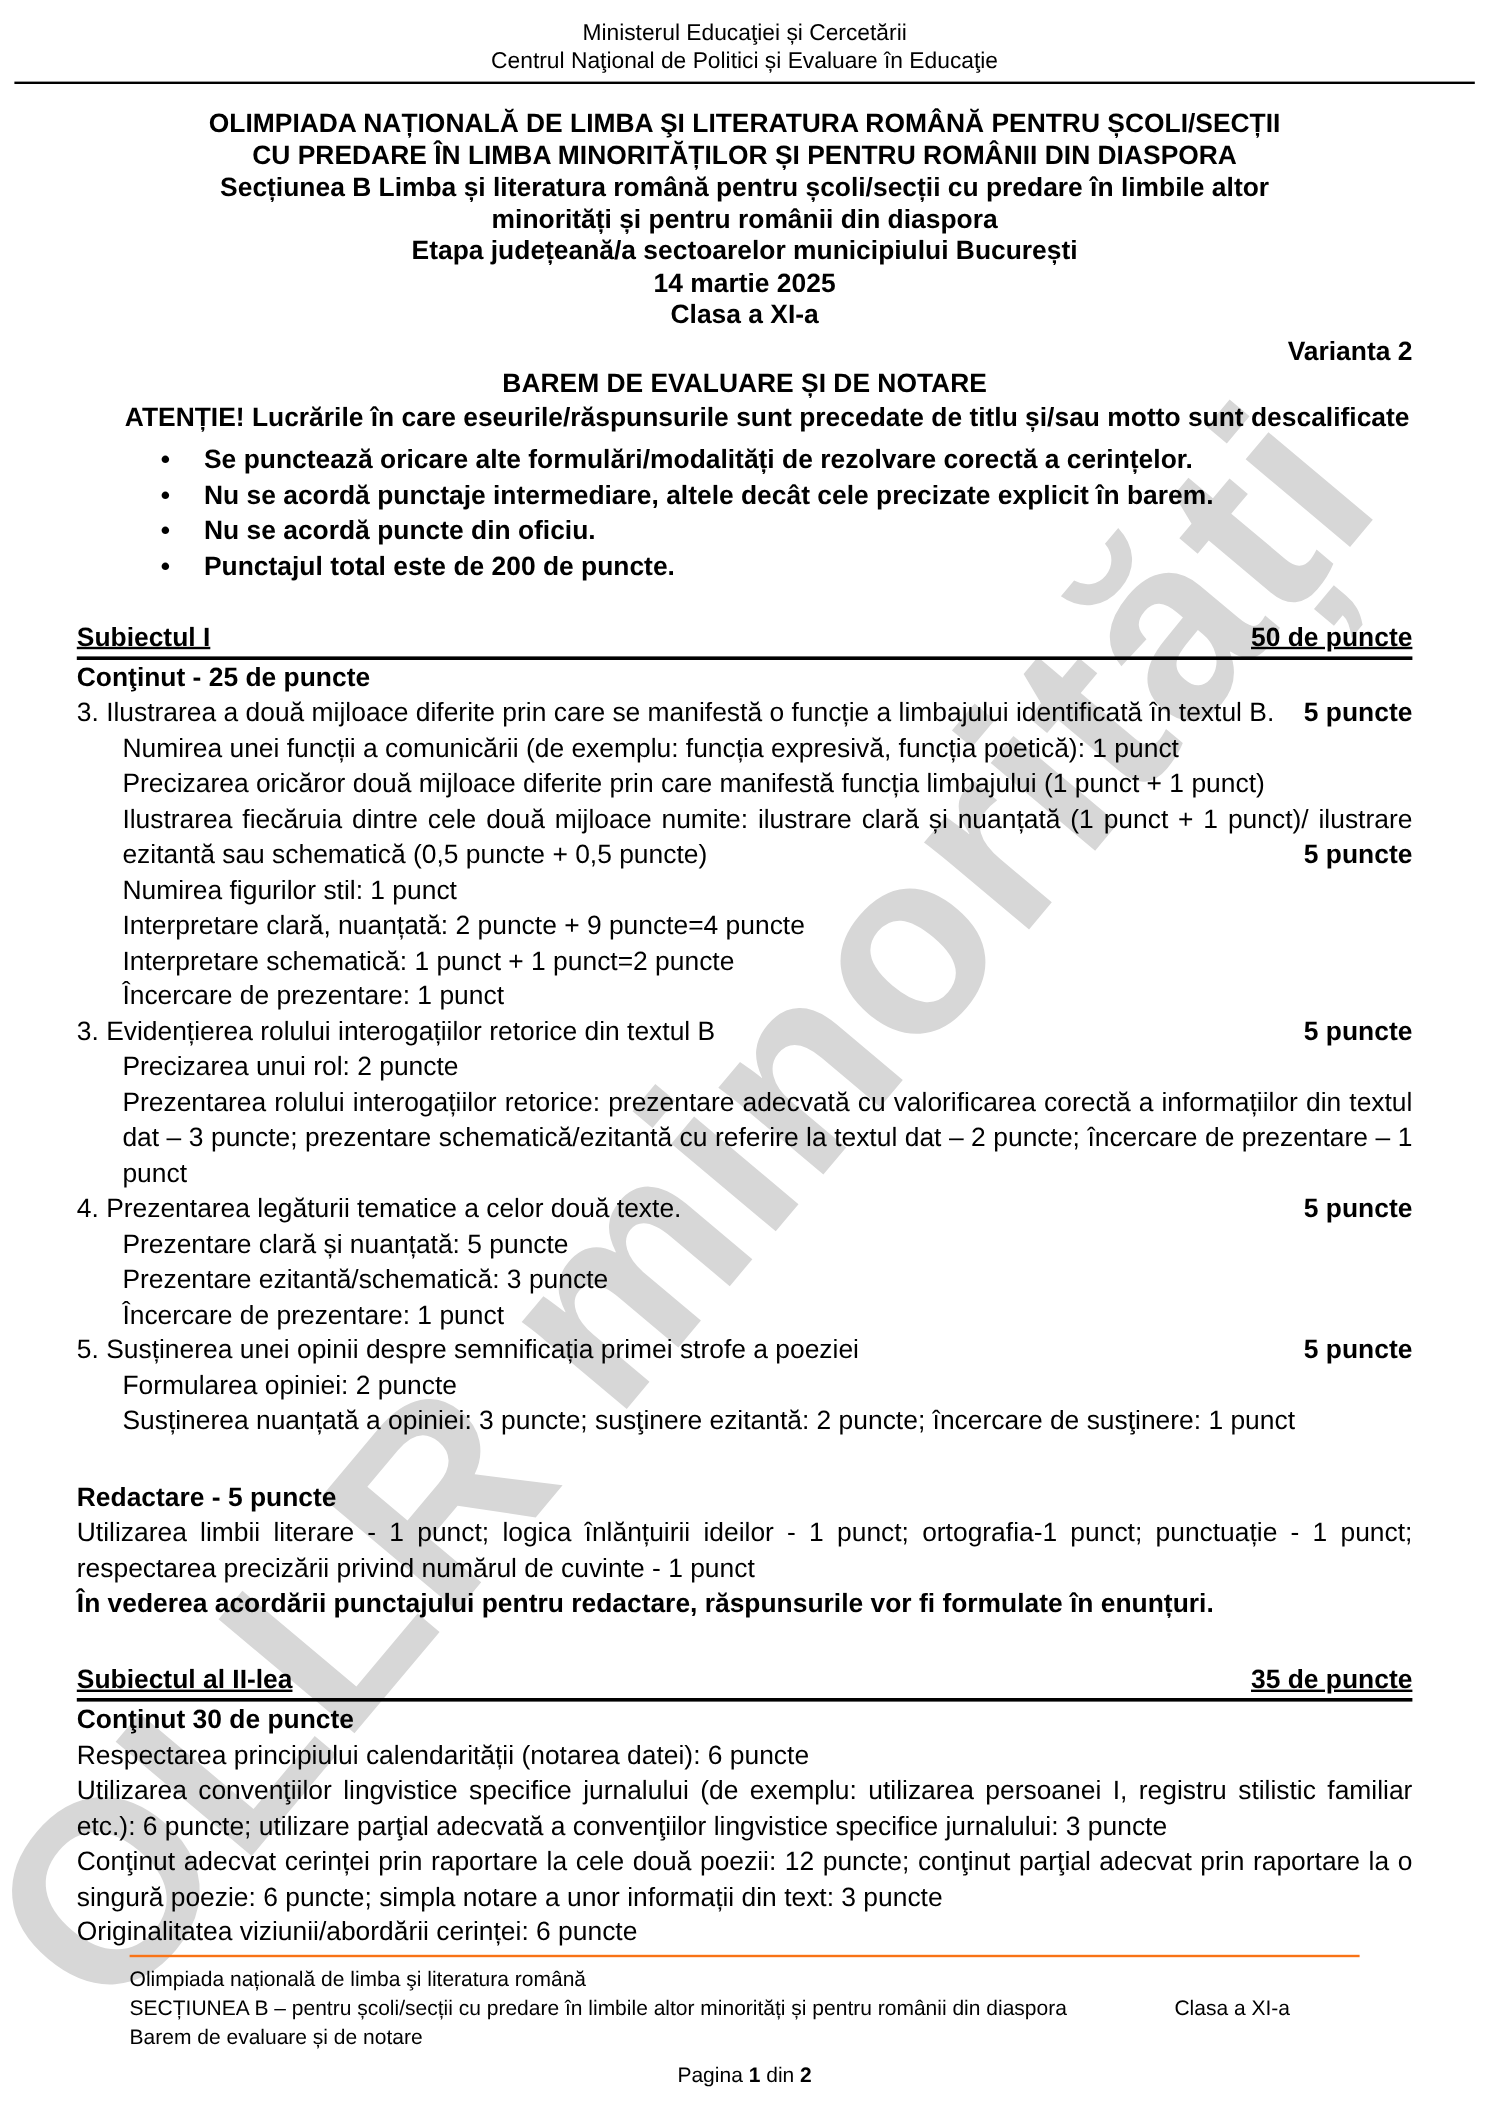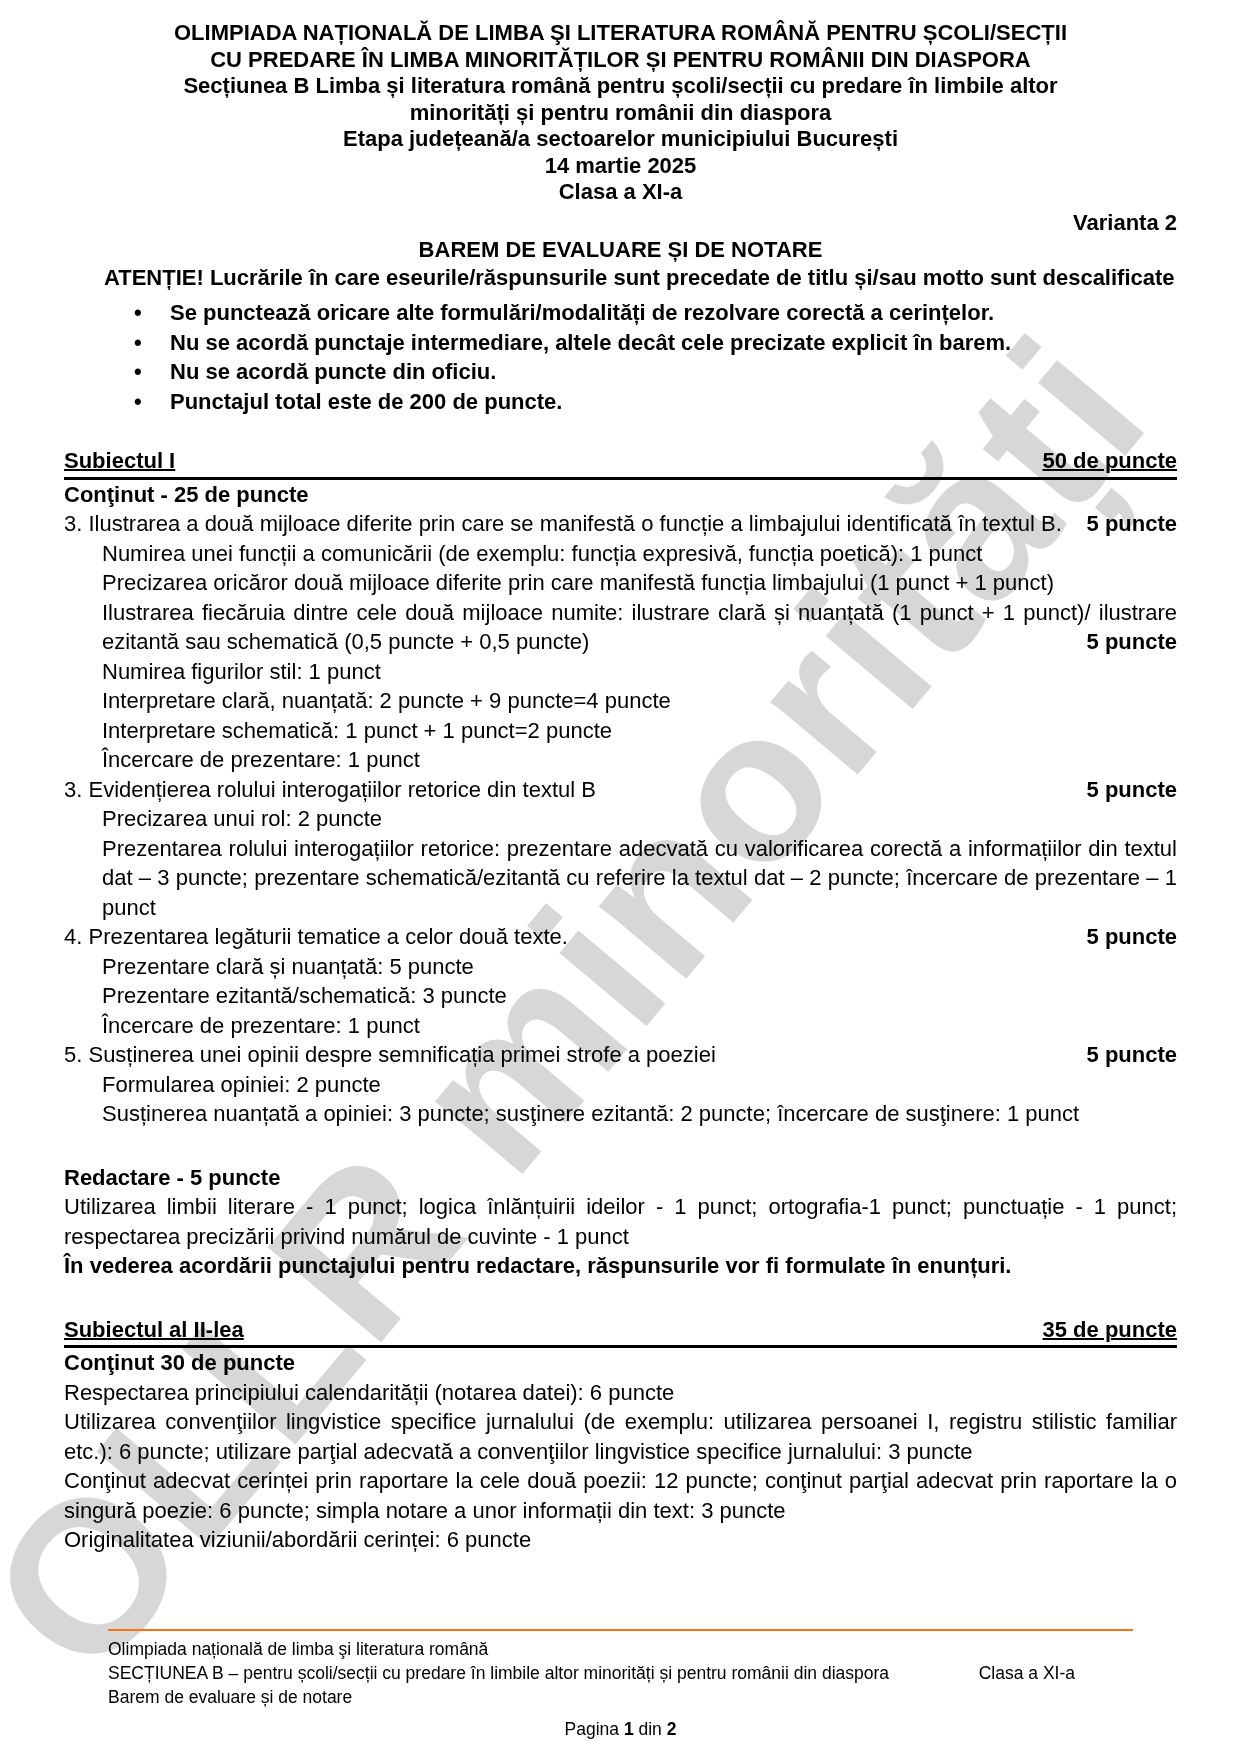--- a/index.html
+++ b/index.html
@@ -82,20 +82,24 @@
   .footer-line2 .fl2-right{margin-left:auto;margin-right:58px;}
   .footer-page{text-align:center;margin-top:8px;}
 </style>
 </head>
 <body>
 
 <div class="page">
 
   <div class="watermark">OLLR minorități</div>
 
+  <div class="doc-header">
+    <div>Ministerul Educaţiei și Cercetării</div>
+    <div>Centrul Naţional de Politici și Evaluare în Educaţie</div>
+  </div>
 
   <div class="content">
 
     <div class="title-block">
       <div>OLIMPIADA NAȚIONALĂ DE LIMBA ŞI LITERATURA ROMÂNĂ PENTRU  ȘCOLI/SECȚII</div>
       <div>CU PREDARE ÎN LIMBA MINORITĂȚILOR ȘI PENTRU ROMÂNII DIN DIASPORA</div>
       <div>Secțiunea B Limba și literatura română pentru școli/secții cu predare în limbile altor</div>
       <div>minorități și pentru românii din diaspora</div>
       <div>Etapa județeană/a sectoarelor municipiului București</div>
       <div>14 martie 2025</div>

